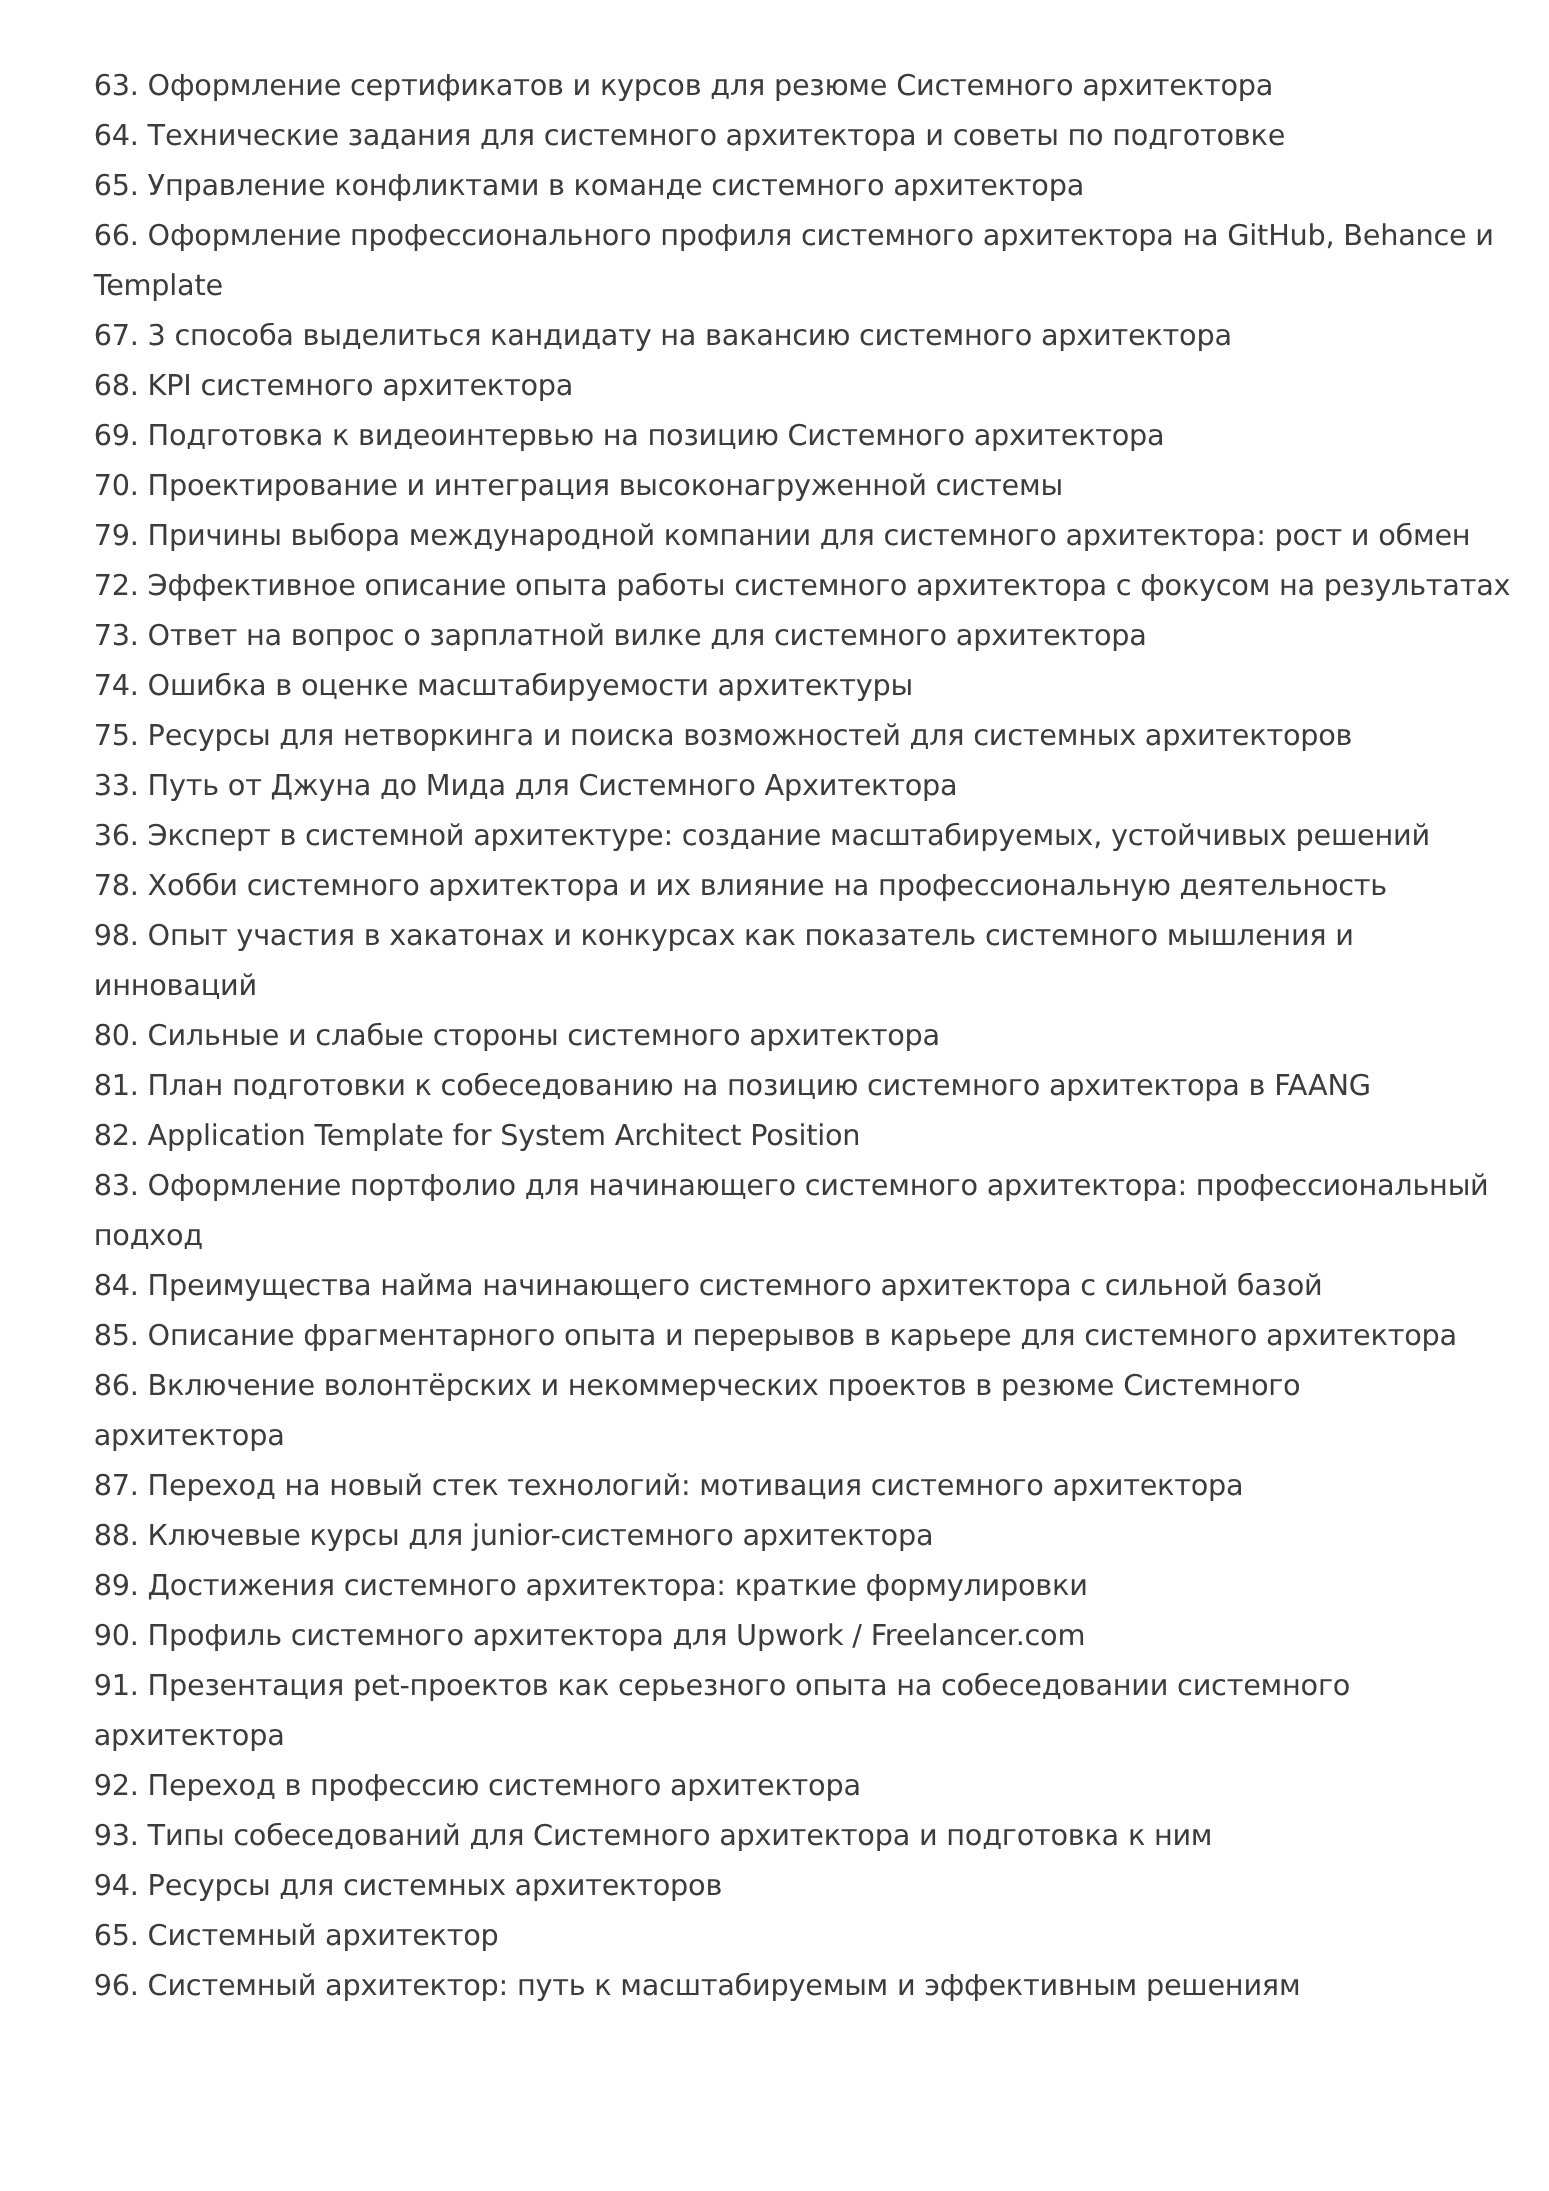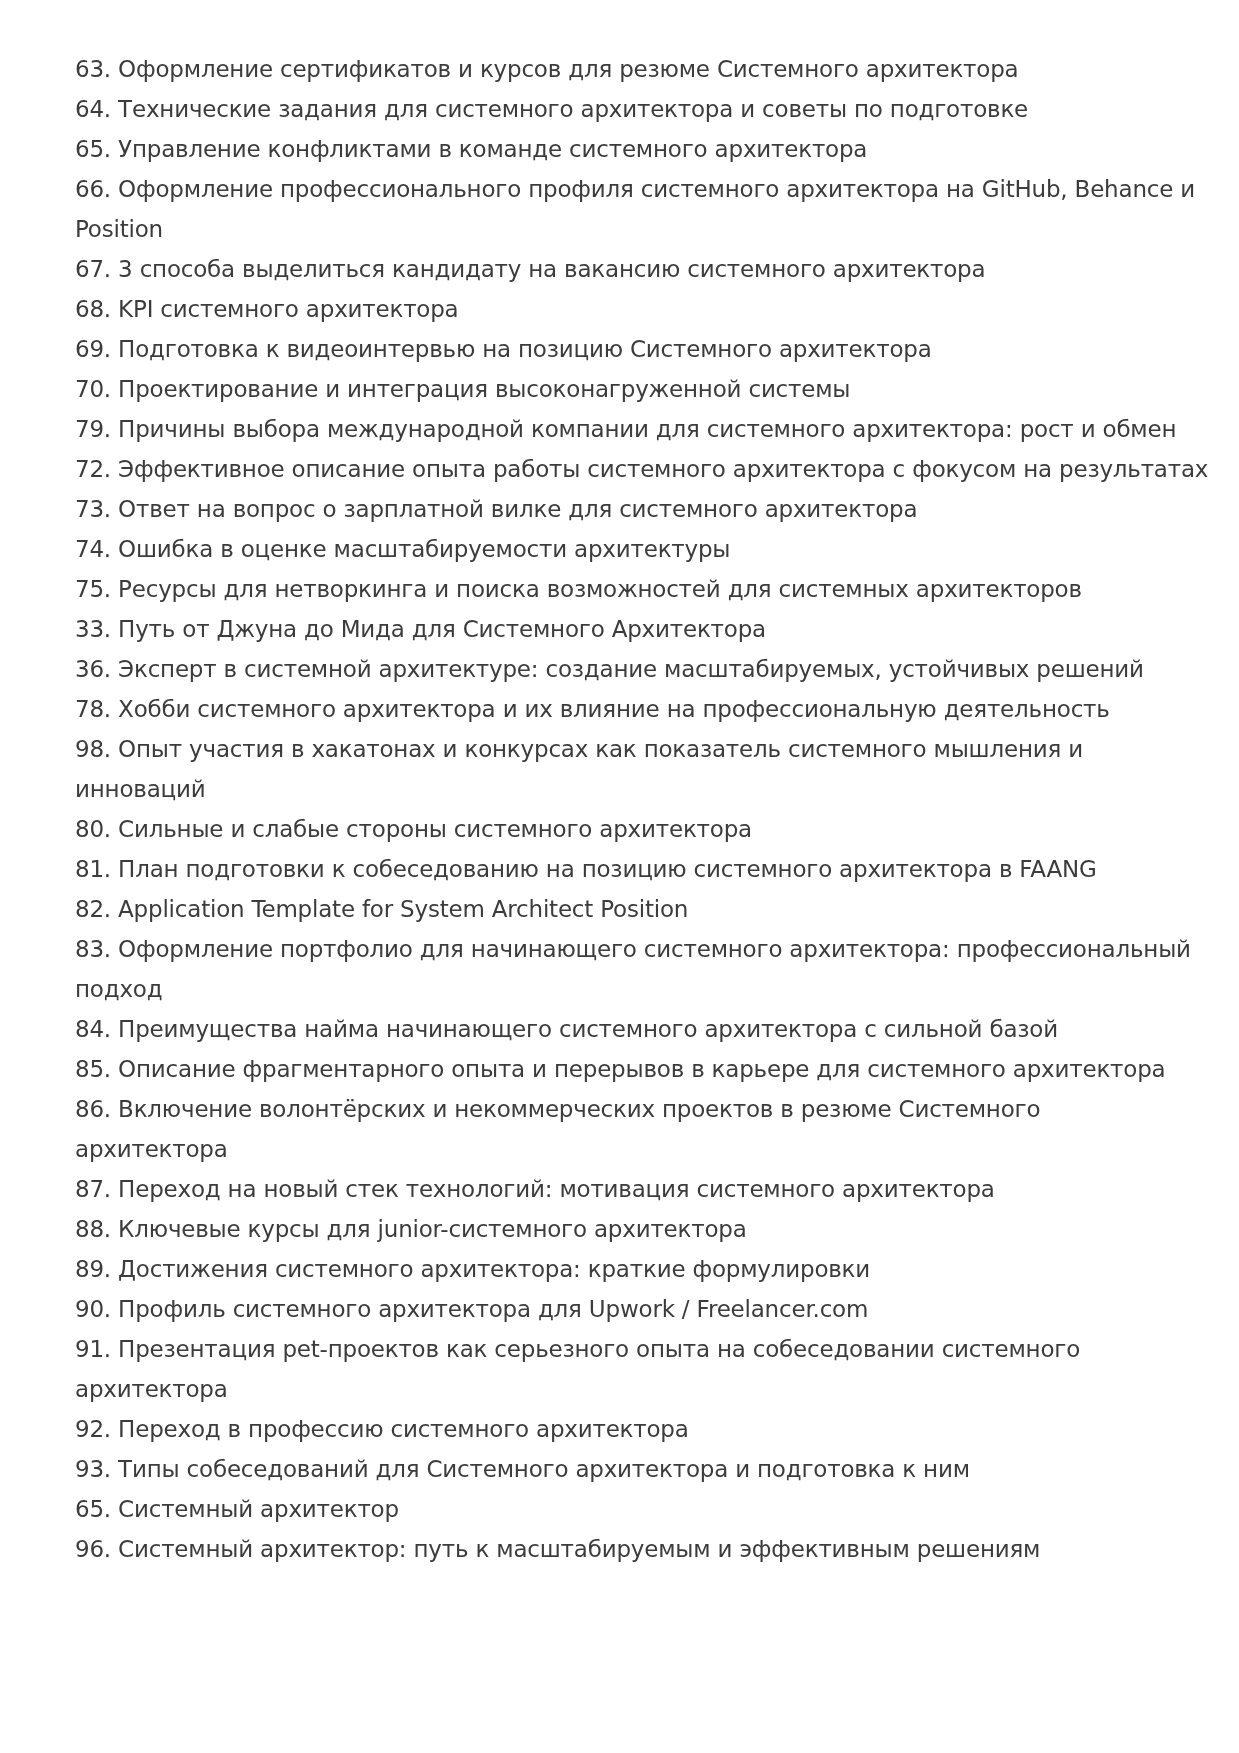--- a/index.html
+++ b/index.html
@@ -45,21 +45,21 @@
         <div class="line">63. Оформление сертификатов и курсов для резюме Системного архитектора</div>
       </div>
       <div class="list-item">
         <div class="line">64. Технические задания для системного архитектора и советы по подготовке</div>
       </div>
       <div class="list-item">
         <div class="line">65. Управление конфликтами в команде системного архитектора</div>
       </div>
       <div class="list-item">
         <div class="line">66. Оформление профессионального профиля системного архитектора на GitHub, Behance и</div>
-        <div class="line">Position</div>
+        <div class="line">Template</div>
       </div>
       <div class="list-item">
         <div class="line">67. 3 способа выделиться кандидату на вакансию системного архитектора</div>
       </div>
       <div class="list-item">
         <div class="line">68. KPI системного архитектора</div>
       </div>
       <div class="list-item">
         <div class="line">69. Подготовка к видеоинтервью на позицию Системного архитектора</div>
       </div>
@@ -133,19 +133,22 @@
         <div class="line">91. Презентация pet-проектов как серьезного опыта на собеседовании системного</div>
         <div class="line">архитектора</div>
       </div>
       <div class="list-item">
         <div class="line">92. Переход в профессию системного архитектора</div>
       </div>
       <div class="list-item">
         <div class="line">93. Типы собеседований для Системного архитектора и подготовка к ним</div>
       </div>
       <div class="list-item">
+        <div class="line">94. Ресурсы для системных архитекторов</div>
+      </div>
+      <div class="list-item">
         <div class="line">65. Системный архитектор</div>
       </div>
       <div class="list-item">
         <div class="line">96. Системный архитектор: путь к масштабируемым и эффективным решениям</div>
       </div>
     </div>
 </main>
 
 </body></html>

